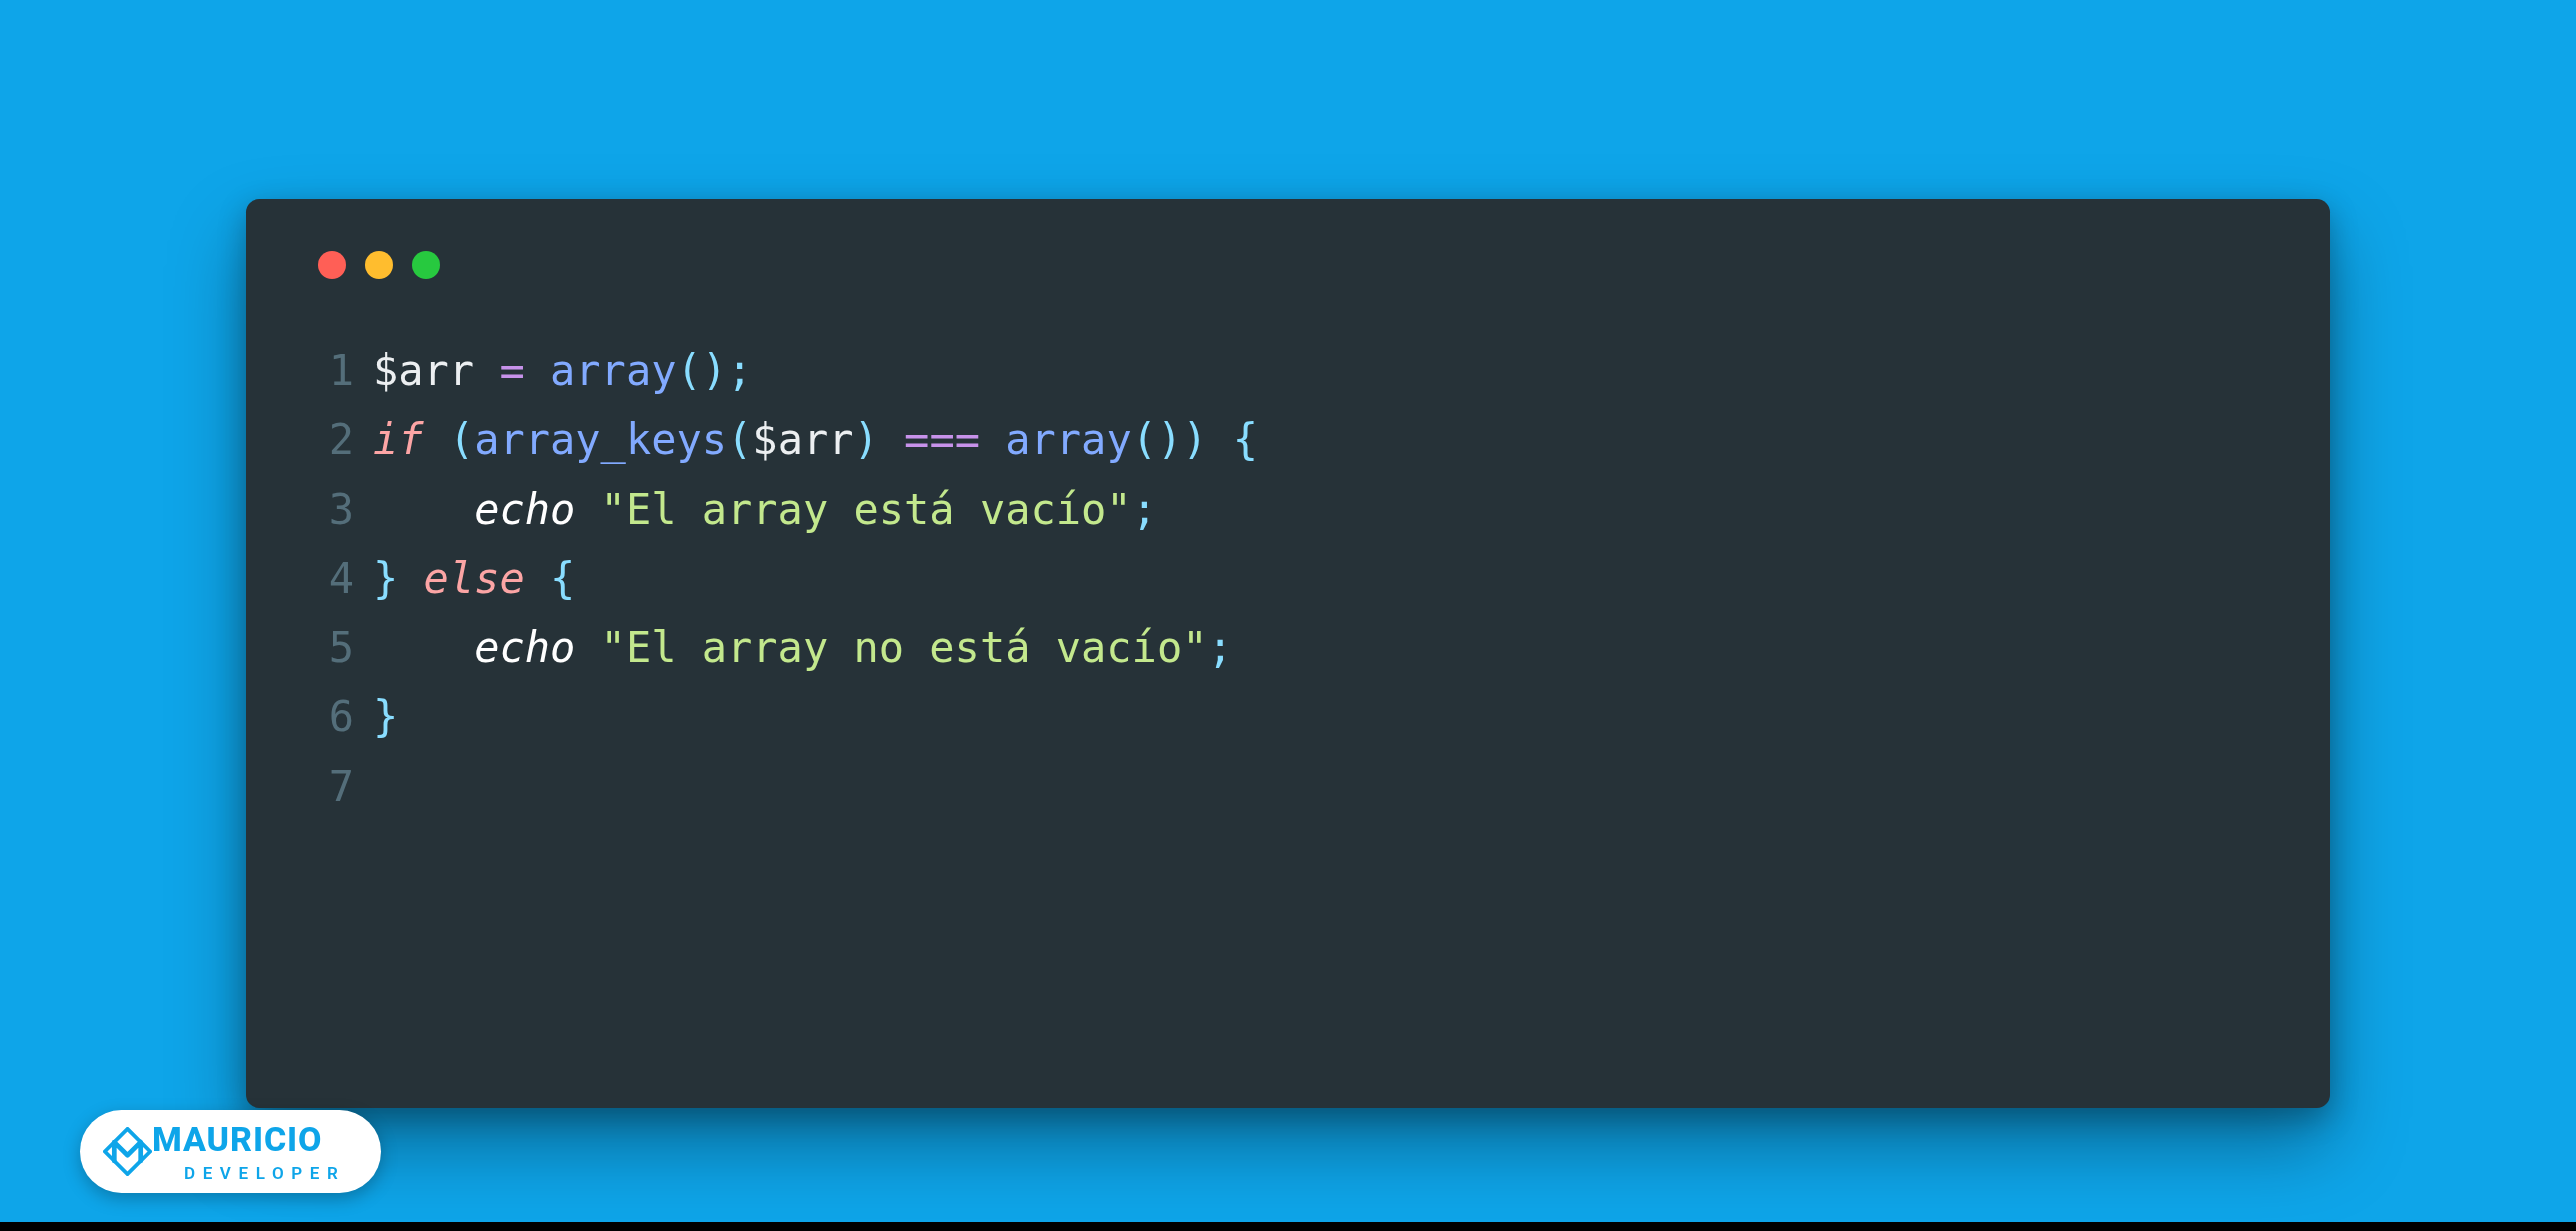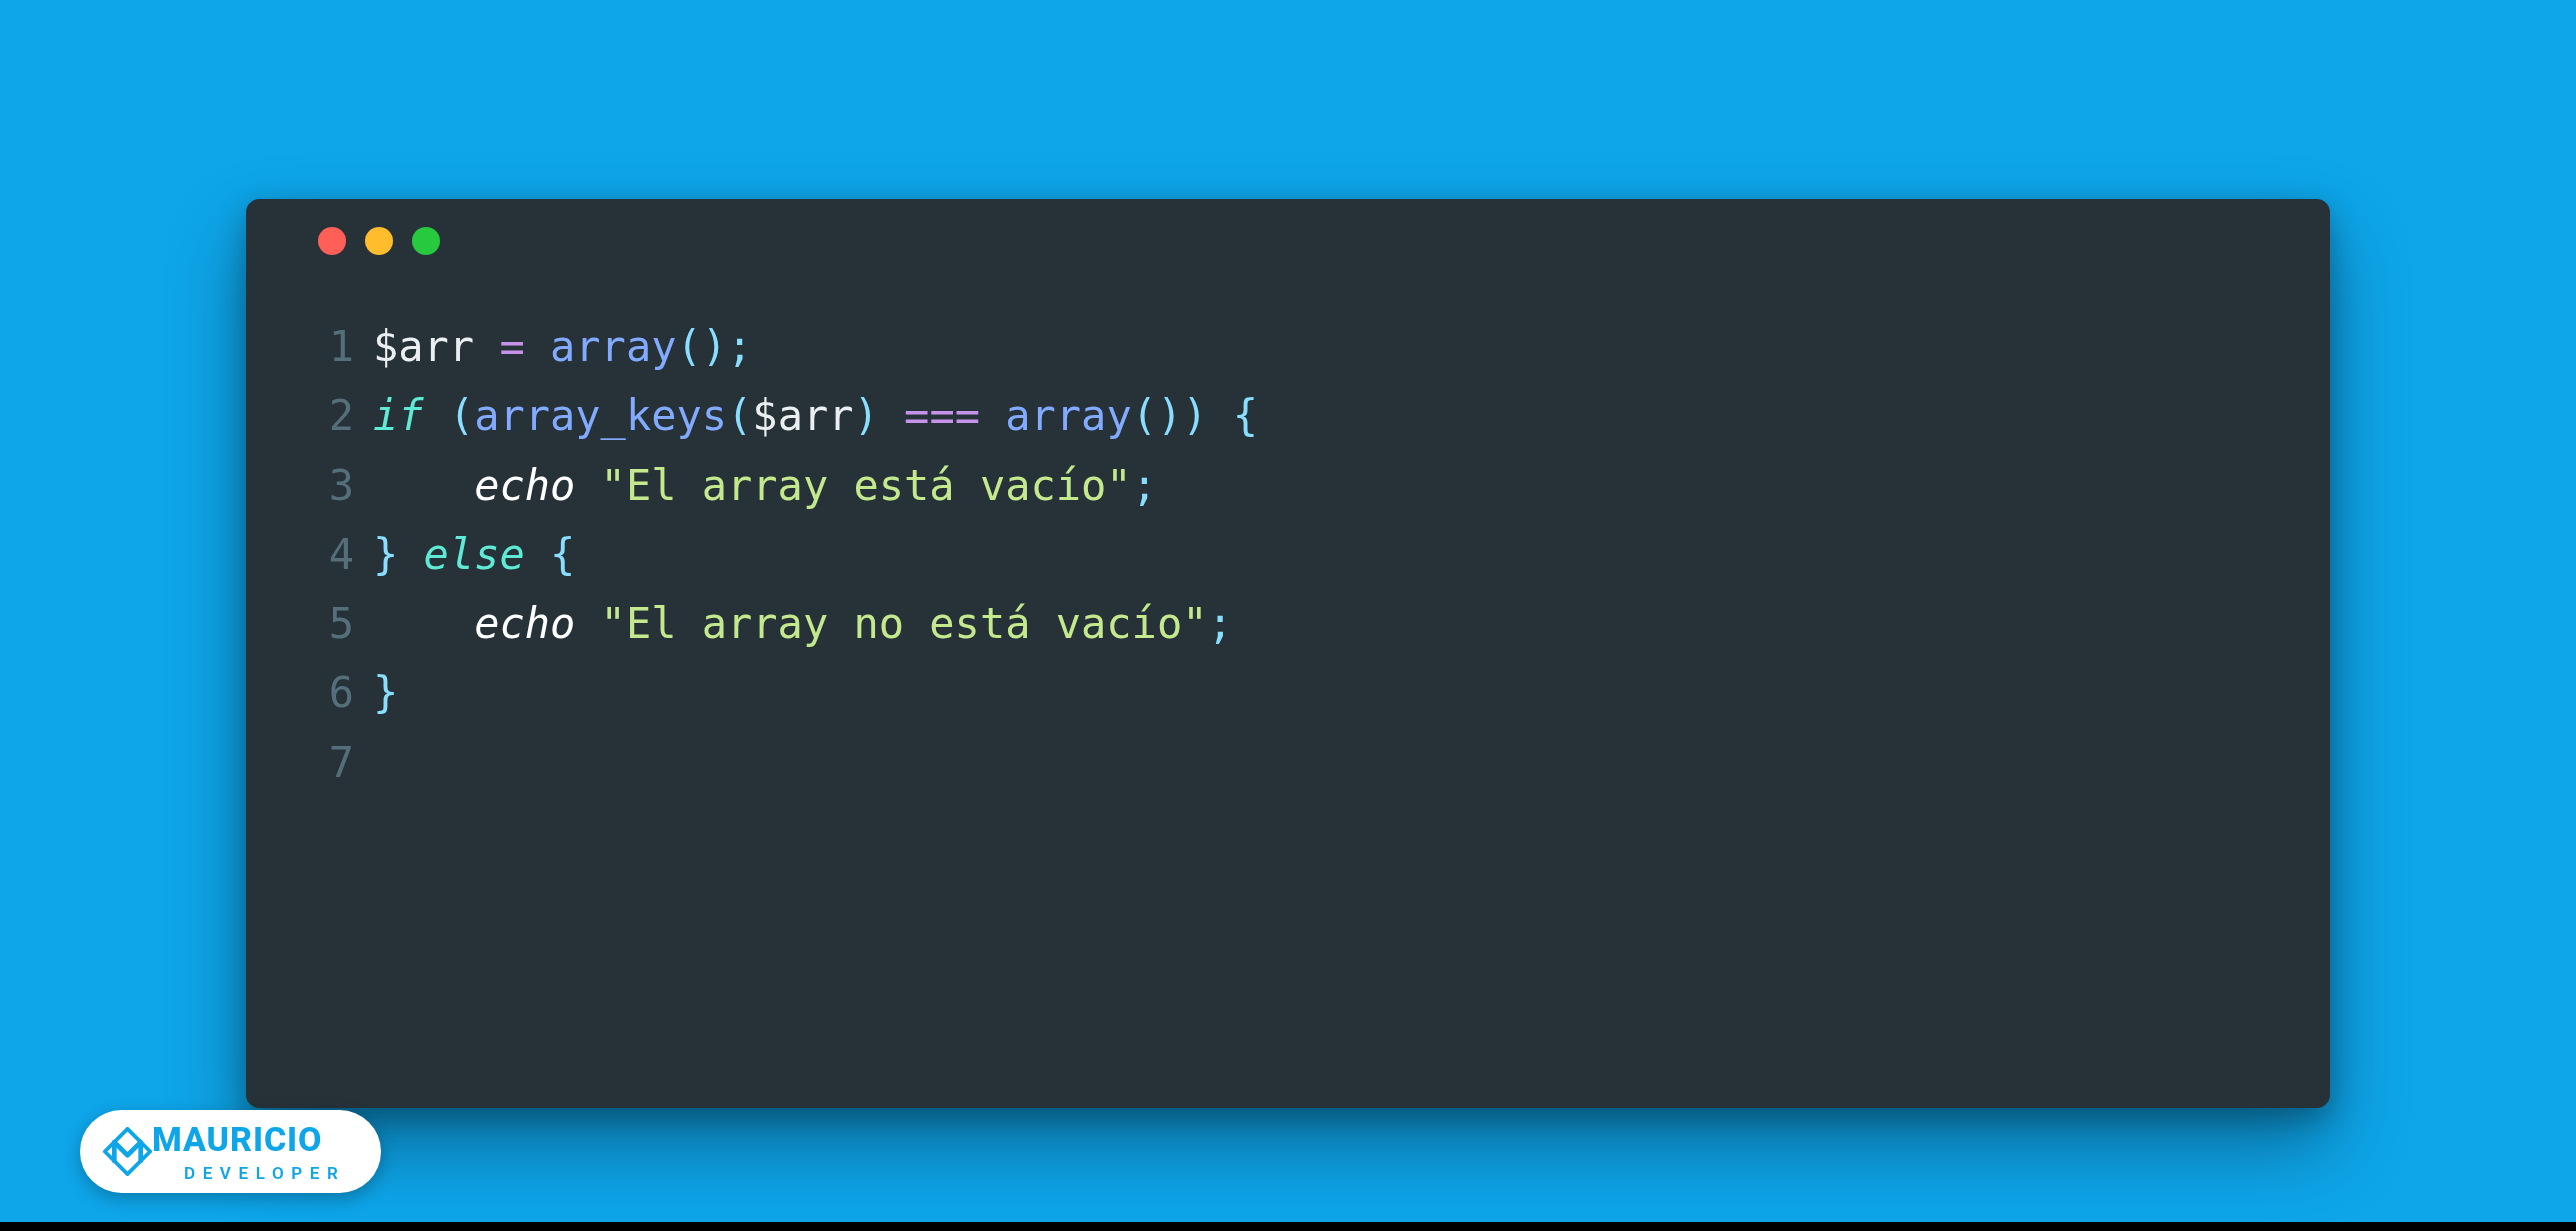--- a/index.html
+++ b/index.html
@@ -18,21 +18,21 @@
   }
   .code-window {
     position: absolute;
     left: 246px;
     top: 199px;
     width: 2084px;
     height: 909px;
     background: #263238;
     border-radius: 13.3px;
     box-shadow: 0 38px 76px rgba(0,0,0,0.35), 0 9.5px 28px rgba(0,0,0,0.25);
-    padding: 28px 66px 47px 66px;
+    padding: 52px 66px 47px 66px;
   }
   .traffic-lights {
     display: flex;
     gap: 19px;
     margin-bottom: 57px;
     margin-left: 5.7px;
   }
   .dot {
     width: 28px;
     height: 28px;
@@ -54,21 +54,21 @@
     width: 42px;
     text-align: right;
     color: #546e7a;
     margin-right: 19px;
     user-select: none;
   }
   .tok-var     { color: #eceff1; }
   .tok-op      { color: #c792ea; }
   .tok-func    { color: #82aaff; }
   .tok-punct   { color: #89ddff; }
-  .tok-keyword { color: #5eead4; font-style: italic; }
+  .tok-keyword { color: #fca5a5; font-style: italic; }
   .tok-echo    { color: #ffffff; font-style: italic; }
   .tok-string  { color: #c3e88d; }
   .tok-default { color: #eceff1; }
 
   .brand-badge {
     position: absolute;
     left: 80px;
     bottom: 38px;
     background: #ffffff;
     border-radius: 946px;

